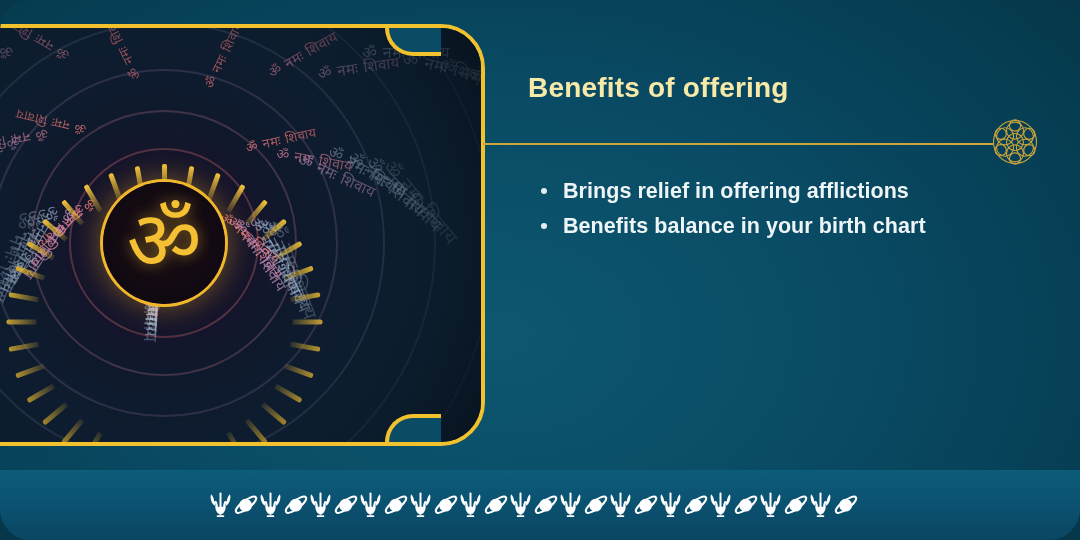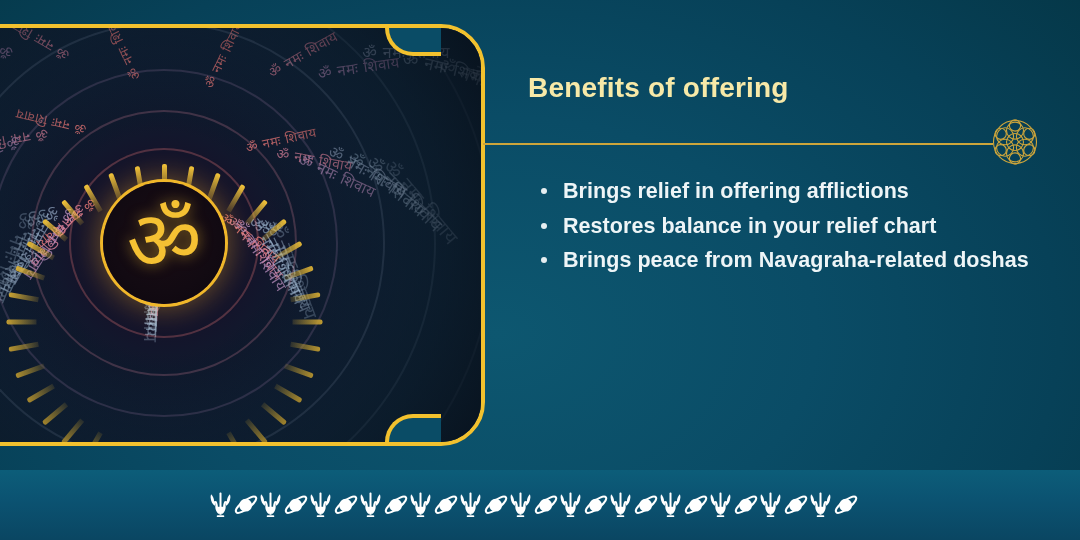--- a/index.html
+++ b/index.html
@@ -12,20 +12,21 @@
     font-family: "Liberation Sans", sans-serif;
   }
 
   #slide {
     position: relative;
     width: 1080px;
     height: 540px;
     overflow: hidden;
     background:
       radial-gradient(ellipse 760px 520px at 46% 62%, #0d5770 0%, #0a4c66 42%, #074158 74%, #053849 100%);
+    border-radius: 31px;
   }
 
   
   #media-card {
     position: absolute;
     left: -60px;
     top: 24px;
     width: 545px;
     height: 422px;
     border: 4px solid var(--gold, #f2c12e);
@@ -375,22 +376,21 @@
         <circle cx="30" cy="46.5" r="5.6"></circle>
         <circle cx="44.3" cy="21.8" r="5.6"></circle>
         <circle cx="44.3" cy="38.2" r="5.6"></circle>
         <circle cx="15.7" cy="21.8" r="5.6"></circle>
         <circle cx="15.7" cy="38.2" r="5.6"></circle>
       </svg>
     </div>
 
     <ul id="benefits-list">
         <li><span class="bullet-dot"></span><span>Brings relief in offering afflictions</span></li>
-        <li><span class="bullet-dot"></span><span>Restores balance in your relief chart</span></li>
-        <li><span class="bullet-dot"></span><span>Brings peace from Navagraha-related doshas</span></li>
+        <li><span class="bullet-dot"></span><span>Benefits balance in your birth chart</span></li>
       </ul>
   </div>
 
   <div id="footer-strip">
     <div id="footer-icons">
         <div class="fi">
           <svg width="21" height="26" viewBox="0 0 21 26" fill="#ffffff">
             <path d="M10.5 0.6c.55 0 1 .45 1 1v21.1h-2V1.6c0-.55.45-1 1-1z"></path>
             <path d="M1.1 2.2c1.9 1.9 2.9 4.2 3 7l2.1-.1c-.1 2-.6 3.4-1.6 4.6C2.3 12.1 1 9.4.6 5.6c-.1-1.2.1-2.3.5-3.4z"></path>
             <path d="M19.9 2.2c.4 1.1.6 2.2.5 3.4-.4 3.8-1.7 6.5-4 8.1-1-1.2-1.5-2.6-1.6-4.6l2.1.1c.1-2.8 1.1-5.1 3-7z"></path>

